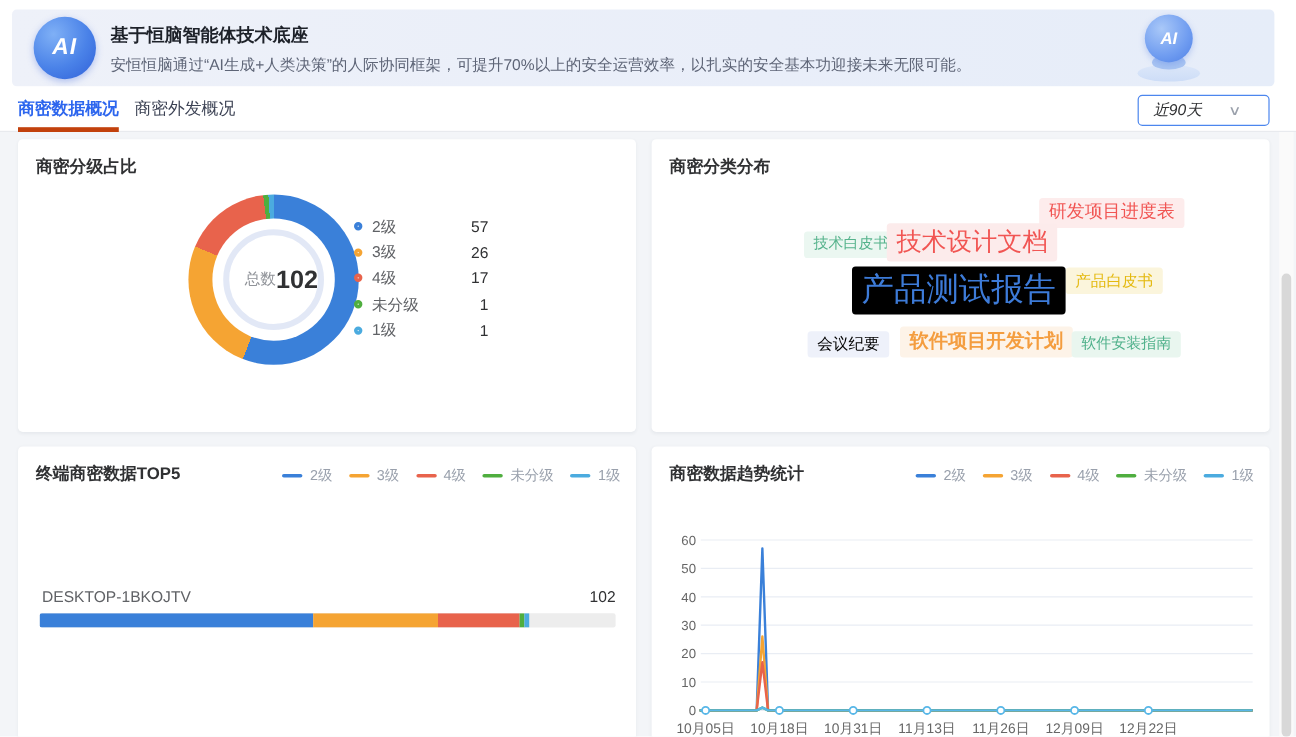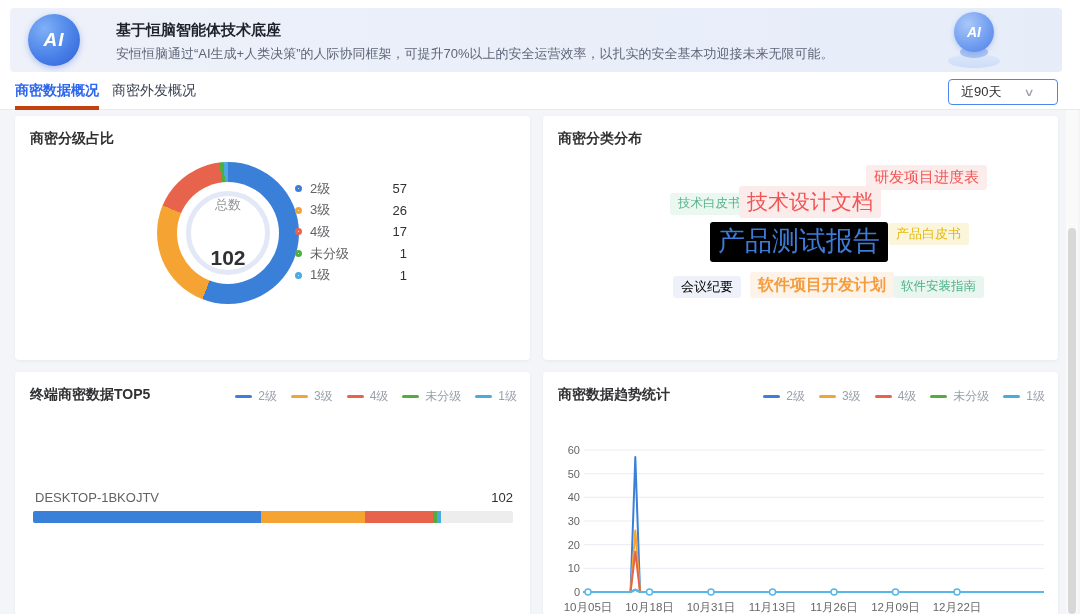--- a/index.html
+++ b/index.html
@@ -9,21 +9,21 @@
 
   
   .banner { position:absolute; left:10px; top:8px; width:1052px; height:64px;
             background:linear-gradient(90deg,#eef1f9 0%,#e9eef9 60%,#e6edf9 100%);
             border-radius:4px; }
   .logo { position:absolute; left:18px; top:6px; width:52px; height:52px; border-radius:50%;
           background:radial-gradient(circle at 32% 28%,#7fb0f6 0%,#4a82e8 55%,#2f5fd8 100%);
           display:flex; align-items:center; justify-content:center;
           box-shadow:0 2px 6px rgba(60,100,220,.35); }
   .logo span { color:#fff; font-weight:700; font-style:italic; font-size:19px; letter-spacing:1px; }
-  .banner-text { position:absolute; left:82px; top:11px;margin-left:24px; }
+  .banner-text { position:absolute; left:82px; top:11px; }
   .banner-title { font-size:15px; font-weight:700; color:#1d2129; line-height:22px; }
   .banner-sub { font-size:13px; color:#5e6577; line-height:20px; margin-top:3px; }
   .robot { position:absolute; right:58px; top:4px; width:60px; height:58px; }
   .robot .base2 { position:absolute; left:4px; top:42px; width:52px; height:14px; border-radius:50%;
                   background:linear-gradient(#dce7f9,#cdddf7); }
   .robot .base1 { position:absolute; left:16px; top:34px; width:28px; height:12px; border-radius:50%;
                   background:#a8c4f2; }
   .robot .head { position:absolute; left:10px; top:0; width:40px; height:40px; border-radius:50%;
                  background:radial-gradient(circle at 35% 30%,#a9c8f8 0%,#6f9cf0 60%,#4e7fe6 100%);
                  display:flex; align-items:center; justify-content:center;
@@ -32,38 +32,38 @@
 
   
   .tabsbar { position:absolute; left:0; top:72px; width:1080px; height:38px; background:#fff;
              border-bottom:1px solid #e8eaee; }
   .tab { position:absolute; top:0; height:38px; line-height:36px; font-size:14px; color:#3c4254; cursor:pointer; }
   .tab-1 { left:15px; }
   .tab-2 { left:112px; }
   .tab.active { color:#2d66ee; font-weight:700; border-bottom:4px solid #c2410c; }
   .select { position:absolute; right:22px; top:79px; width:110px; height:26px; background:#fff;
             border:1px solid #4c86ee; border-radius:4px; font-size:13px; color:#303133;
-            display:flex; align-items:center; padding:0 24px 0 12px; cursor:pointer; }
+            display:flex; align-items:center; padding:0 24px 0 12px; cursor:pointer;font-style:italic; }
   .select .chev { margin-left:auto; color:#9aa0ab; font-size:11px; transform:scaleX(1.4); }
 
   
   .content { position:absolute; left:0; top:110px; width:1080px; height:504px; background:#f3f5f8; }
   .card { position:absolute; background:#fff; border-radius:4px; box-shadow:0 1px 3px rgba(31,45,61,.06); }
   .card-title { position:absolute; left:15px; top:14px; font-size:14px; font-weight:700; color:#303133; }
   .c1 { left:15px; top:6px; width:515px; height:244px; }
   .c2 { left:543px; top:6px; width:515px; height:244px; }
   .c3 { left:15px; top:262px; width:515px; height:260px; }
   .c4 { left:543px; top:262px; width:515px; height:260px; }
 
   
   .donut { position:absolute; left:142px; top:46px; width:142px; height:142px; border-radius:50%; }
   .donut-hole { position:absolute; left:20px; top:20px; width:102px; height:102px; border-radius:50%;
                 background:#fff; display:flex; align-items:center; justify-content:center; }
   .donut-ring2 { width:84px; height:84px; border-radius:50%; border:5px solid rgba(190,205,235,.45);
-                 display:flex; flex-direction:column; align-items:center; justify-content:space-between; }
+                 display:flex; flex-direction:row; align-items:center; justify-content:flex-end; }
   .donut-label { font-size:13px; color:#909399; }
   .donut-value { font-size:21px; font-weight:700; color:#303133; margin-top:1px; }
 
   .pie-legend { position:absolute; left:280px; top:62px; width:112px; }
   .pie-legend .row { display:flex; align-items:center; height:21.6px; cursor:pointer; }
   .pie-legend .mk { width:7px; height:7px; border-radius:50%; border:3px solid #ccc; background:#fff;
                     margin-right:8px; flex:0 0 auto; }
   .pie-legend .lb { font-size:13px; color:#606266; }
   .pie-legend .vl { margin-left:auto; font-size:13px; color:#303133; }
 

